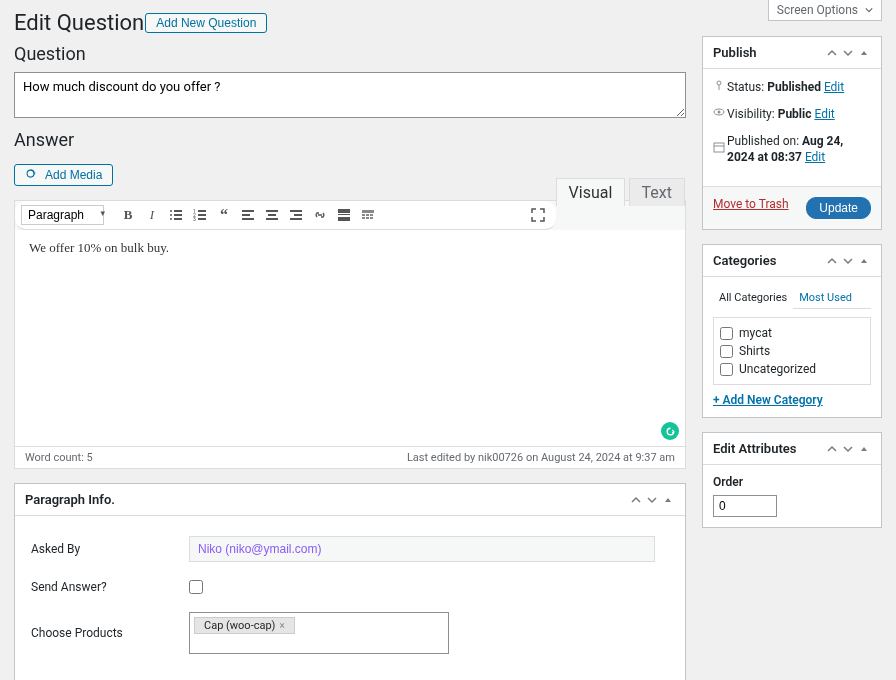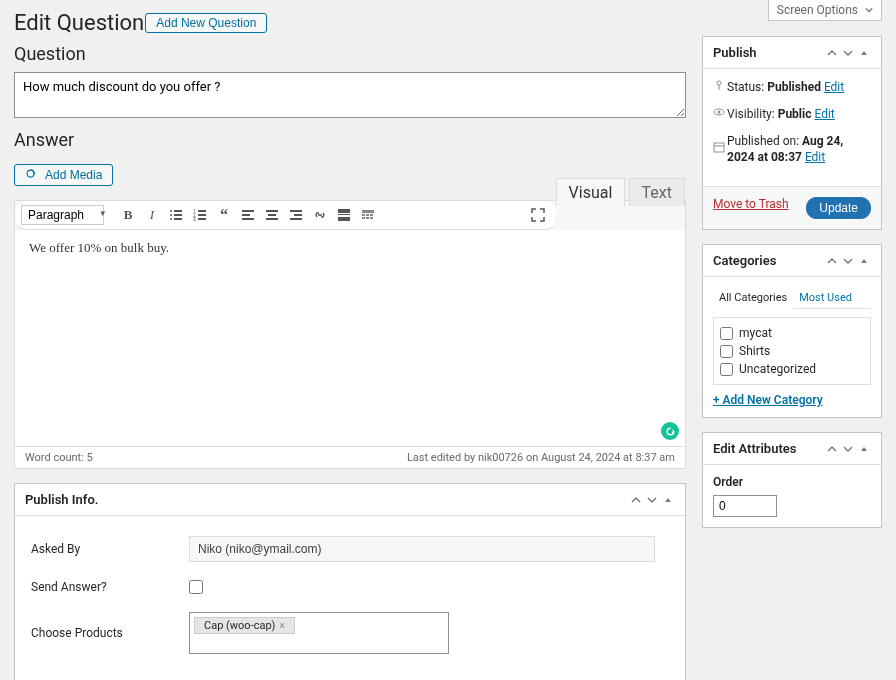--- a/index.html
+++ b/index.html
@@ -45,21 +45,21 @@
 .cat-tab { padding: 4px 6px; font-size: 11px; color: #646970; cursor: pointer; }
 .cat-tab.active { border-bottom: 1px solid #fff; margin-bottom: -1px; color: #1d2327; }
 .cat-tab.link { color: #0073aa; }
 .cat-list { border: 1px solid #dcdcde; padding: 6px; }
 .cat-item { display: flex; align-items: center; gap: 6px; padding: 2px 0; font-size: 12px; }
 .add-cat-link { color: #0073aa; text-decoration: underline; font-size: 12px; cursor: pointer; display: inline-block; margin-top: 8px; font-weight:600; }
 .order-input { width: 64px; border: 1px solid #8c8f94; padding: 3px 5px; font-size: 12px; }
 .q-info { margin-top: 14px; }
 .q-row { display: flex; align-items: center; margin-bottom: 18px; }
 .q-label { width: 158px; font-size: 12px; color: #1d2327; }
-.q-input { flex: 1; max-width: 466px; border: 1px solid #dcdcde; background: #f6f7f7; padding: 5px 8px; font-size: 12px; color: #404040; }
+.q-input { flex: 1; max-width: 466px; border: 1px solid #dcdcde; background: #f6f7f7; padding: 5px 8px; font-size: 12px; color: #8b5cf6; }
 .q-chk { width: 14px; height: 14px; }
 .products-box { width: 260px; min-height: 42px; border: 1px solid #8c8f94; padding: 4px; background: #fff; }
 .product-chip { display: inline-flex; align-items: center; gap: 4px; background: #e5e5e5; border: 1px solid #ccc; padding: 1px 9px; font-size: 11px; }
 .product-chip .x { color: #888; cursor: pointer; font-size: 10px; }
 </style>
 </head>
 <body>
 
 <div class="screen-options">
   <span>Screen Options</span>
@@ -179,28 +179,28 @@
         <span>We offer 10% on bulk buy.</span>
         <div class="grammarly">
           <svg width="11" height="11" viewBox="0 0 20 20">
               <path d="M16 10 A6 6 0 1 1 10 4" fill="none" stroke="#fff" stroke-width="2.5"></path>
               <path d="M13 7 L16 10 L13 13" fill="none" stroke="#fff" stroke-width="2"></path>
             </svg>
         </div>
       </div>
       <div class="editor-footer">
         <span>Word count: 5</span>
-        <span>Last edited by nik00726 on August 24, 2024 at 8:37 am</span>
+        <span>Last edited by nik00726 on August 24, 2024 at 9:37 am</span>
       </div>
     </div>
 
     
     <div class="meta-box q-info">
       <div class="meta-header">
-        <span class="meta-title">Publish Info.</span>
+        <span class="meta-title">Paragraph Info.</span>
         <div class="meta-ctrl">
           <span>
               <svg width="10" height="10">
                 <path d="M1 7 L5 3 L9 7" fill="none" stroke="#787c82" stroke-width="1.5"></path>
               </svg>
             </span>
           <span>
               <svg width="10" height="10">
                 <path d="M1 3 L5 7 L9 3" fill="none" stroke="#787c82" stroke-width="1.5"></path>
               </svg>

